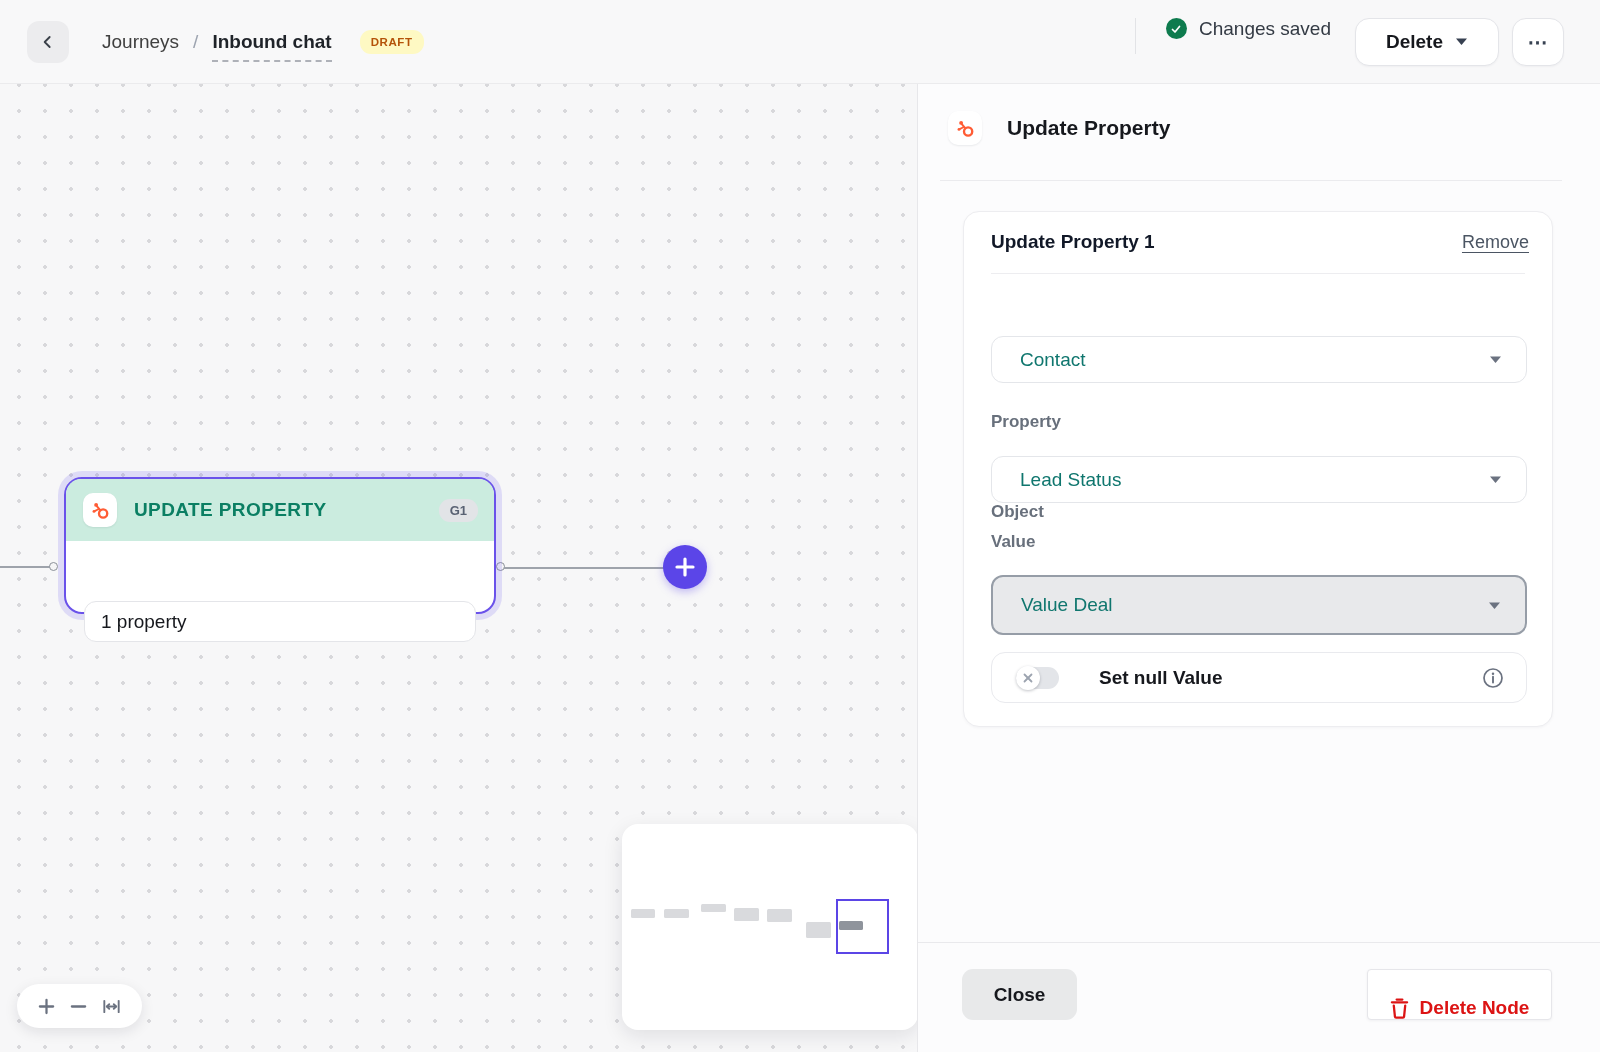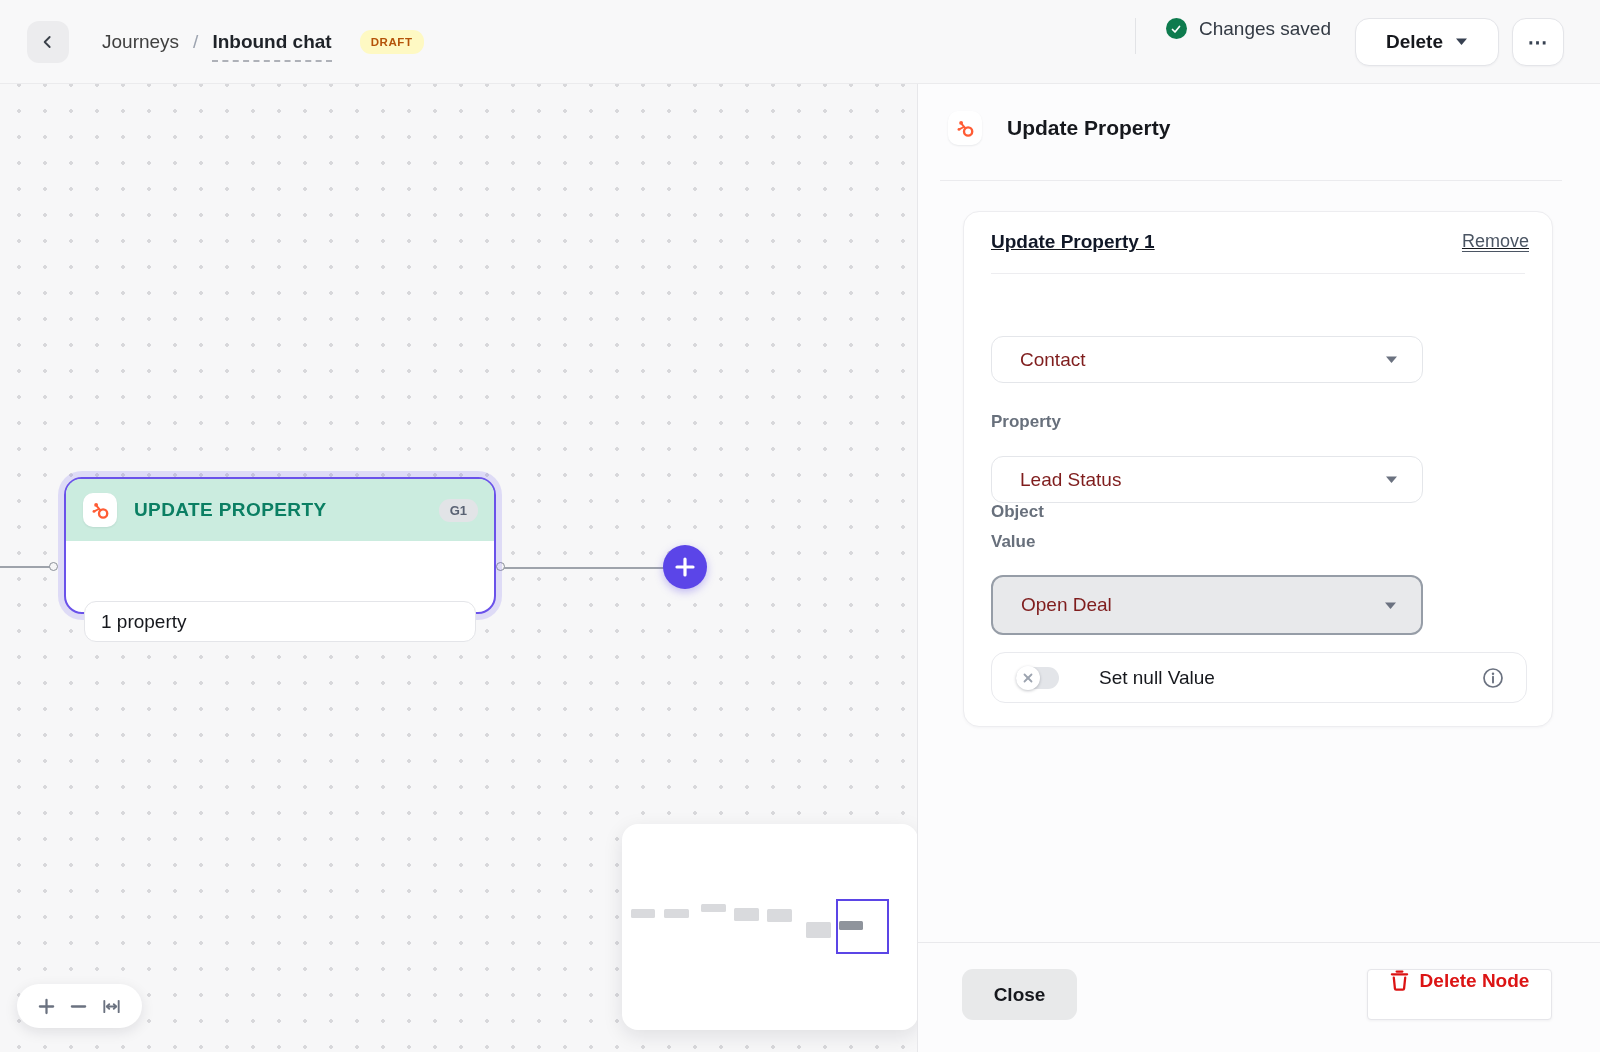--- a/index.html
+++ b/index.html
@@ -83,57 +83,57 @@
   .panel { position:absolute; left:918px; top:84px; width:682px; height:968px;
     background:#fcfcfd; }
   .panel-header { position:absolute; left:30px; top:27px; display:flex; align-items:center; gap:25px; }
   .panel-title { font-size:21px; font-weight:700; color:#16181d; }
   .panel-divider { position:absolute; left:22px; top:96px; width:622px; height:1px; background:#ebebee; }
 
   .card { position:absolute; left:45px; top:127px; width:590px; height:516px;
     background:#fff; border:1px solid #ededf0; border-radius:16px;
     box-shadow:0 1px 3px rgba(16,24,40,.04); }
   .card-title-row { position:absolute; left:27px; right:23px; top:19px;
-    display:flex; align-items:flex-start; justify-content:space-between;text-decoration:underline; }
+    display:flex; align-items:center; justify-content:space-between; }
   .card-title { font-size:19px; font-weight:700; color:#111827; }
   .remove-link { font-size:18px; color:#4b5563; text-decoration:underline;
     text-underline-offset:4px; cursor:pointer; }
   .card-divider { position:absolute; left:27px; right:27px; top:61px; height:1px; background:#ededf0; }
 
   .field-label { position:absolute; left:27px; font-size:17px; font-weight:600; color:#68707c; }
-  .select { position:absolute; left:27px; width:432px; height:47px; background:#fff;
+  .select { position:absolute; left:27px; width:536px; height:47px; background:#fff;
     border:1.5px solid #e4e6ea; border-radius:12px; display:flex; align-items:center;
-    padding:0 24px 0 28px; font-size:19px; color:#7f1d1d; cursor:pointer; }
+    padding:0 24px 0 28px; font-size:19px; color:#0f766e; cursor:pointer; }
   .select .chev { margin-left:auto; }
   .select.active { background:#e8e9eb; border:2px solid #969da7; height:60px; }
 
   .setnull-row { position:absolute; left:27px; top:440px; width:536px; height:51px;
     border:1.5px solid #e9eaee; border-radius:14px; display:flex; align-items:center;
-    padding:0 22px 0 24px; background:#fff; }
+    padding:0 22px 0 24px; background:#fff;font-weight:bold; }
   .toggle { width:43px; height:22px; border-radius:11px; background:#e3e5e9;
     position:relative; cursor:pointer; flex:0 0 auto; }
   .toggle-knob { position:absolute; left:0; top:-1px; width:24px; height:24px;
     border-radius:50%; background:#fff; box-shadow:0 1px 3px rgba(16,24,40,.25);
     display:flex; align-items:center; justify-content:center; color:#9ca3af; }
   .setnull-label { margin-left:40px; font-size:19px; color:#16181d; }
   .info-icon { margin-left:auto; cursor:pointer; display:flex; }
 
   .add-field-bar { position:absolute; left:45px; top:669px; width:590px; height:57px;
     background:#edeafc; border-radius:12px; display:flex; align-items:center;
     padding-left:31px; cursor:pointer; }
   .add-field-label { margin-left:17px; font-size:19px; font-weight:600; color:#5546e8;
     text-decoration:underline; text-underline-offset:4px; }
 
   .panel-footer-divider { position:absolute; left:0; top:858px; width:682px; height:1px; background:#e9e9ec; }
   .close-btn { position:absolute; left:44px; top:885px; width:115px; height:51px;
     background:#e8e9ea; border:none; border-radius:11px; font-size:19px; font-weight:600;
     color:#16181d; cursor:pointer; font-family:inherit; }
   .delete-btn { position:absolute; left:449px; top:885px; width:185px; height:51px;
     background:#fff; border:1px solid #e6e6ea; border-radius:4px; display:flex;
-    align-items:flex-start; justify-content:center; gap:11px; font-size:19px; font-weight:700;
+    align-items:flex-end; justify-content:center; gap:11px; font-size:19px; font-weight:700;
     color:#dc1414; cursor:pointer; box-shadow:0 1px 3px rgba(16,24,40,.05); font-family:inherit; }
 </style>
 </head>
 <body>
 
 <div class="topbar">
   <div class="back-btn">
     <span style="display:flex">
       <svg width="20" height="20" viewBox="0 0 24 24">
           <polyline points="14,6 8,12 14,18" fill="none" stroke="#3a4049" stroke-width="2.2" stroke-linecap="round" stroke-linejoin="round"></polyline>
@@ -279,21 +279,21 @@
       <span>Lead Status</span>
       <span class="chev" style="display:flex">
         <svg width="13" height="9" viewBox="0 0 13 9">
             <polygon points="1,1.5 12,1.5 6.5,8" fill="#6b7280"></polygon>
           </svg>
       </span>
     </div>
 
     <span class="field-label" style="top:320px">Value</span>
     <div class="select active" style="top:363px">
-      <span>Open Deal</span>
+      <span>Value Deal</span>
       <span class="chev" style="display:flex">
         <svg width="13" height="9" viewBox="0 0 13 9">
             <polygon points="1,1.5 12,1.5 6.5,8" fill="#6b7280"></polygon>
           </svg>
       </span>
     </div>
 
     <div class="setnull-row">
       <div class="toggle">
         <div class="toggle-knob">

